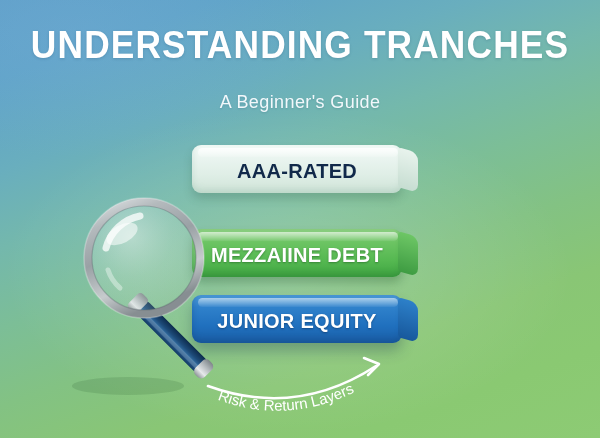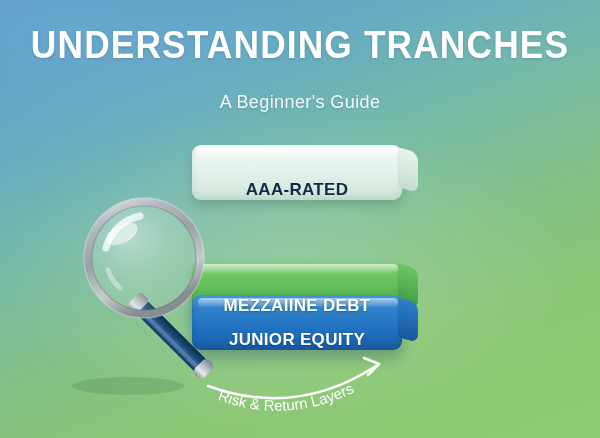--- a/index.html
+++ b/index.html
@@ -72,28 +72,28 @@
     position: absolute;
     left: 192px;
     top: 145px;
     width: 228px;
     height: 200px;
   }
   .slab {
     position: absolute;
     left: 0;
     width: 210px;
-    height: 55px;
+    height: 48px;
     border-radius: 9px;
     display: flex;
-    align-items: flex-end;
+    align-items: center;
     justify-content: center;
     box-sizing: border-box;
     padding-top: 4px;
-    font-size: 17px;
+    font-size: 20px;
     font-weight: 700;
     letter-spacing: 0.3px;
     white-space: nowrap;
   }
   
   .slab .side {
     position: absolute;
     right: -16px;
     top: 5px;
     width: 20px;
@@ -133,21 +133,21 @@
         #fbfbd2 0%, #f3f2a6 30%, #ebe98f 66%, #dcdd7d 100%);
     color: #11294a;
     box-shadow: 0 6px 10px rgba(60,80,40,0.24), inset 0 -3px 6px rgba(180,180,110,0.35);
   }
   .slab-senior .side {
     background: linear-gradient(180deg, #f0ef9c 0%, #d2d277 100%);
   }
 
   
   .slab-mezz {
-    top: 116px;
+    top: 84px;
     background: linear-gradient(180deg,
         #8fd184 0%, #6cc463 28%, #55b851 66%, #3fa542 100%);
     color: #ffffff;
     text-shadow: 0 1px 2px rgba(20,70,25,0.45);
     box-shadow: 0 6px 10px rgba(30,80,35,0.28), inset 0 -3px 6px rgba(40,120,50,0.4);
   }
   .slab-mezz .side {
     background: linear-gradient(180deg, #6dc665 0%, #3e9c42 100%);
   }
   .slab-mezz .top-edge {

